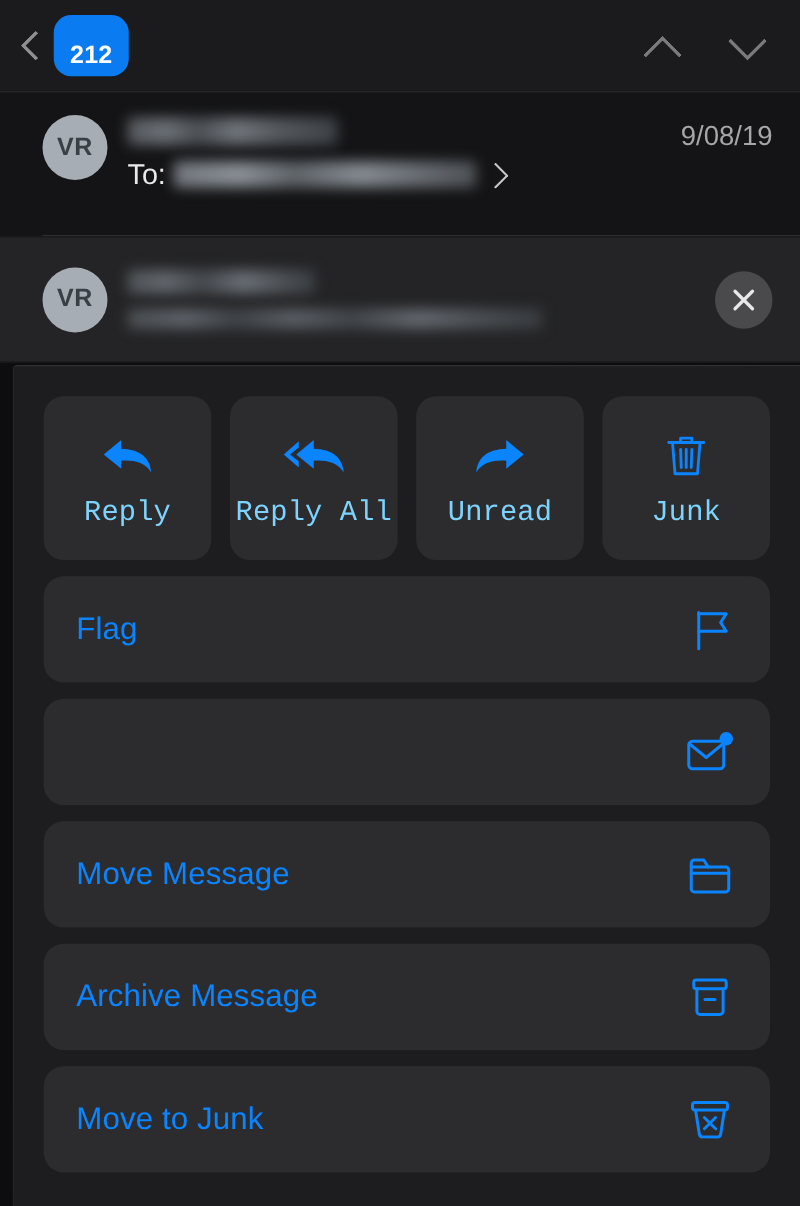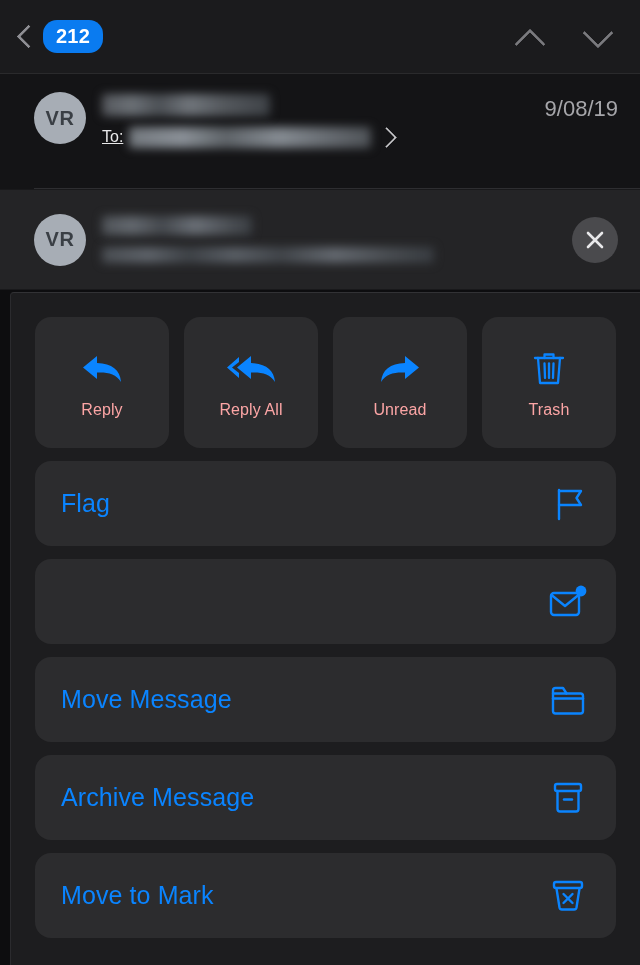--- a/index.html
+++ b/index.html
@@ -49,21 +49,21 @@
     border-bottom: 3.5px solid #8e8e93;
     transform: rotate(45deg);
     border-radius: 1px;
   }
   .badge-pill {
     background: #0a7bf0;
     color: #ffffff;
     font-size: 20px;
     font-weight: bold;
     line-height: 1;
-    padding: 6px 13px 7px 13px;
+    padding: 22px 13px 7px 13px;
     border-radius: 14px;
     letter-spacing: 0.2px;
   }
   .nav-right {
     margin-left: auto;
     display: flex;
     align-items: center;
     gap: 34px;
   }
   .chev-up, .chev-dn {
@@ -127,23 +127,22 @@
     width: 168px; height: 22px;
     background: linear-gradient(90deg,#55585d 0%,#6b7076 18%,#4c5055 34%,#70757b 52%,#55595e 72%,#3e4247 100%);
   }
   .to-row {
     display: flex;
     align-items: center;
     margin-top: 10px;
   }
   .to-label {
     color: #e9e9ea;
-    font-size: 16px;
+    font-size: 23px;
     flex: none;
-    text-decoration: underline;
   }
   .to-blur {
     width: 242px; height: 21px;
     margin-left: 6px;
     background: linear-gradient(90deg,#73787e 0%,#8a9097 22%,#5f6469 40%,#858b92 62%,#6a6f75 80%,#4e5257 100%);
   }
   .chev-right {
     width: 14px; height: 22px;
     position: relative;
     margin-left: 8px;
@@ -234,23 +233,24 @@
     background: #2c2c2e;
     border-radius: 16px;
     display: flex;
     flex-direction: column;
     align-items: center;
     justify-content: center;
     gap: 10px;
     cursor: pointer;
   }
   .quad-label {
-    color: #fca5a5;
-    font-size: 16px;
+    color: #7dd3fc;
+    font-size: 23px;
     letter-spacing: 0.1px;
+    font-family: Liberation Mono, monospace;
   }
   .quad-icon { height: 44px; display: flex; align-items: center; }
 
   .list-row {
     height: 85px;
     margin-top: 13px;
     background: #2c2c2e;
     border-radius: 16px;
     display: flex;
     align-items: center;
@@ -348,21 +348,21 @@
         <span class="quad-icon">
           <svg width="40" height="42" viewBox="0 0 40 42" fill="none" stroke="#0a84ff" stroke-width="2.3" stroke-linecap="round" stroke-linejoin="round">
             <path d="M6 10 L34 10"></path>
             <path d="M15.5 10 L15.5 6.5 L24.5 6.5 L24.5 10"></path>
             <path d="M9 10 L11 35 L29 35 L31 10"></path>
             <path d="M15.5 15.5 L16 30"></path>
             <path d="M20 15.5 L20 30"></path>
             <path d="M24.5 15.5 L24 30"></path>
           </svg>
         </span>
-        <span class="quad-label">Trash</span>
+        <span class="quad-label">Junk</span>
       </div>
 
     </div>
 
     <div class="list-row">
       <span class="list-label">Flag</span>
       <span class="list-icon">
         <svg width="40" height="42" viewBox="0 0 40 42" fill="none" stroke="#0a84ff" stroke-width="2.4" stroke-linecap="round" stroke-linejoin="round">
           <path d="M9 7 L9 36"></path>
           <path d="M9 8 L31 8 L26.5 15 L31 22 L9 22"></path>
@@ -396,21 +396,21 @@
       <span class="list-icon">
         <svg width="42" height="42" viewBox="0 0 42 42" fill="none" stroke="#0a84ff" stroke-width="2.4" stroke-linecap="round" stroke-linejoin="round">
           <rect x="7" y="7" width="26" height="7" rx="2"></rect>
           <path d="M9.5 14 L9.5 32 A2.5 2.5 0 0 0 12 34.5 L28 34.5 A2.5 2.5 0 0 0 30.5 32 L30.5 14"></path>
           <path d="M16 22.5 L24 22.5"></path>
         </svg>
       </span>
     </div>
 
     <div class="list-row">
-      <span class="list-label">Move to Mark</span>
+      <span class="list-label">Move to Junk</span>
       <span class="list-icon">
         <svg width="42" height="42" viewBox="0 0 42 42" fill="none" stroke="#0a84ff" stroke-width="2.4" stroke-linecap="round" stroke-linejoin="round">
           <rect x="6" y="7" width="28" height="6" rx="2"></rect>
           <path d="M8.5 13.5 L11.5 32.5 A2.5 2.5 0 0 0 14 34.5 L26 34.5 A2.5 2.5 0 0 0 28.5 32.5 L31.5 13.5"></path>
           <path d="M15.5 19 L24.5 28"></path>
           <path d="M24.5 19 L15.5 28"></path>
         </svg>
       </span>
     </div>
 

